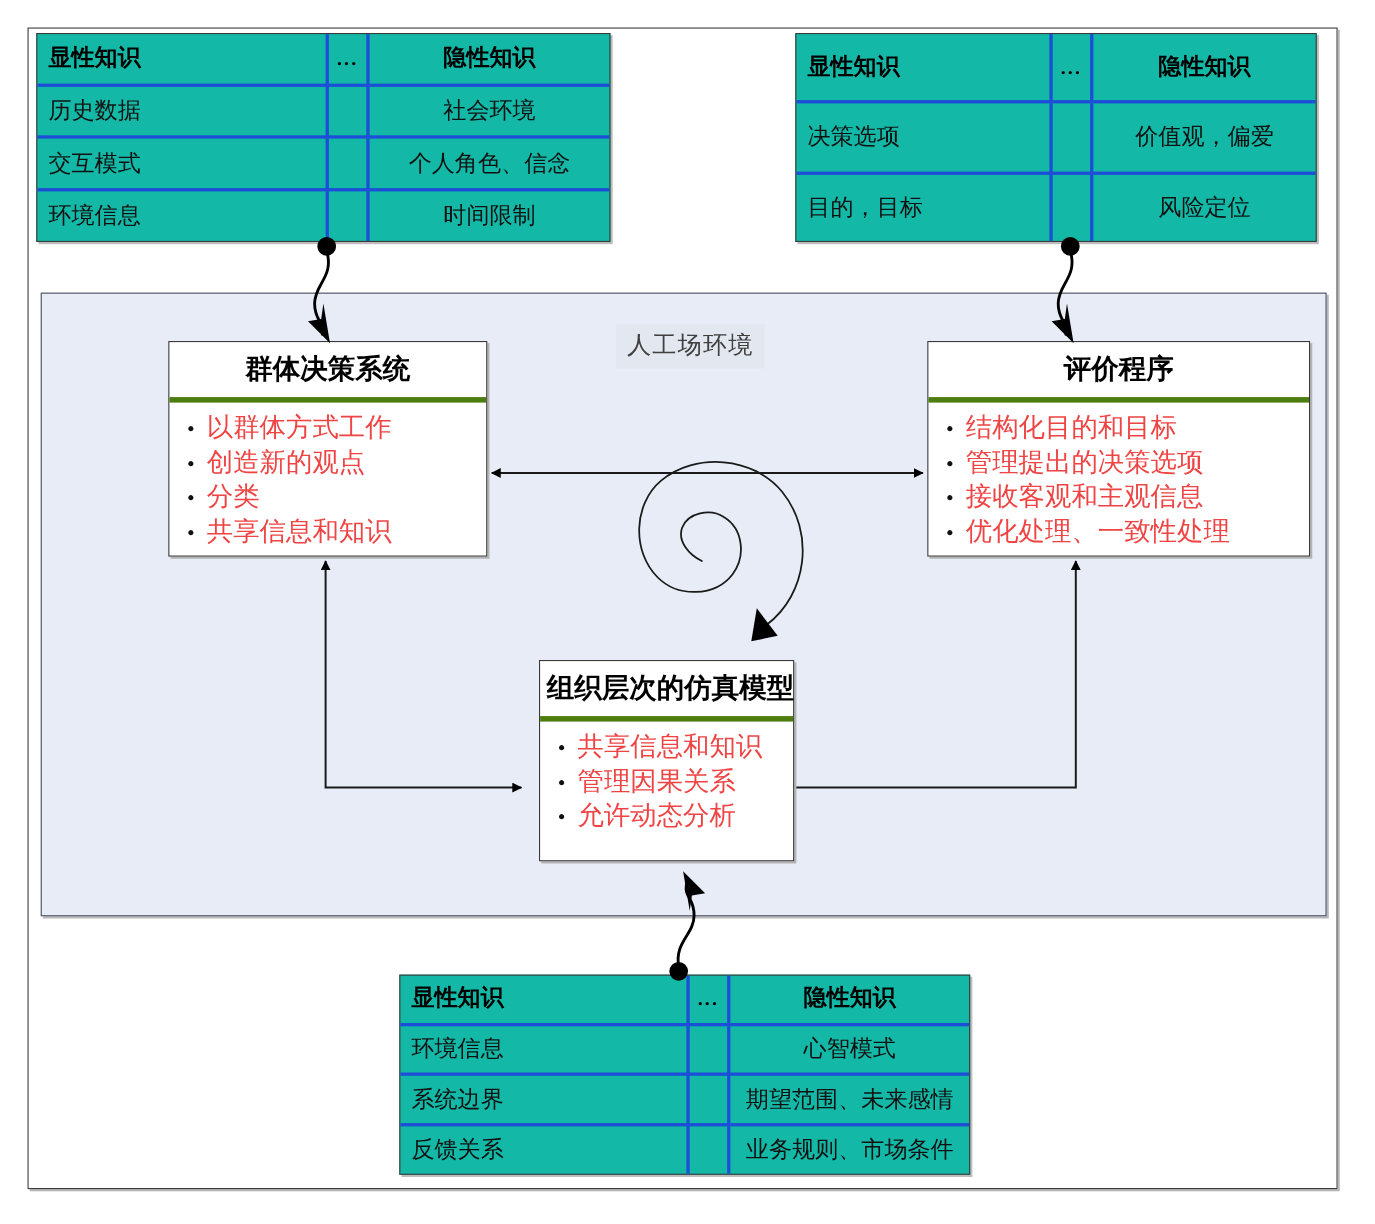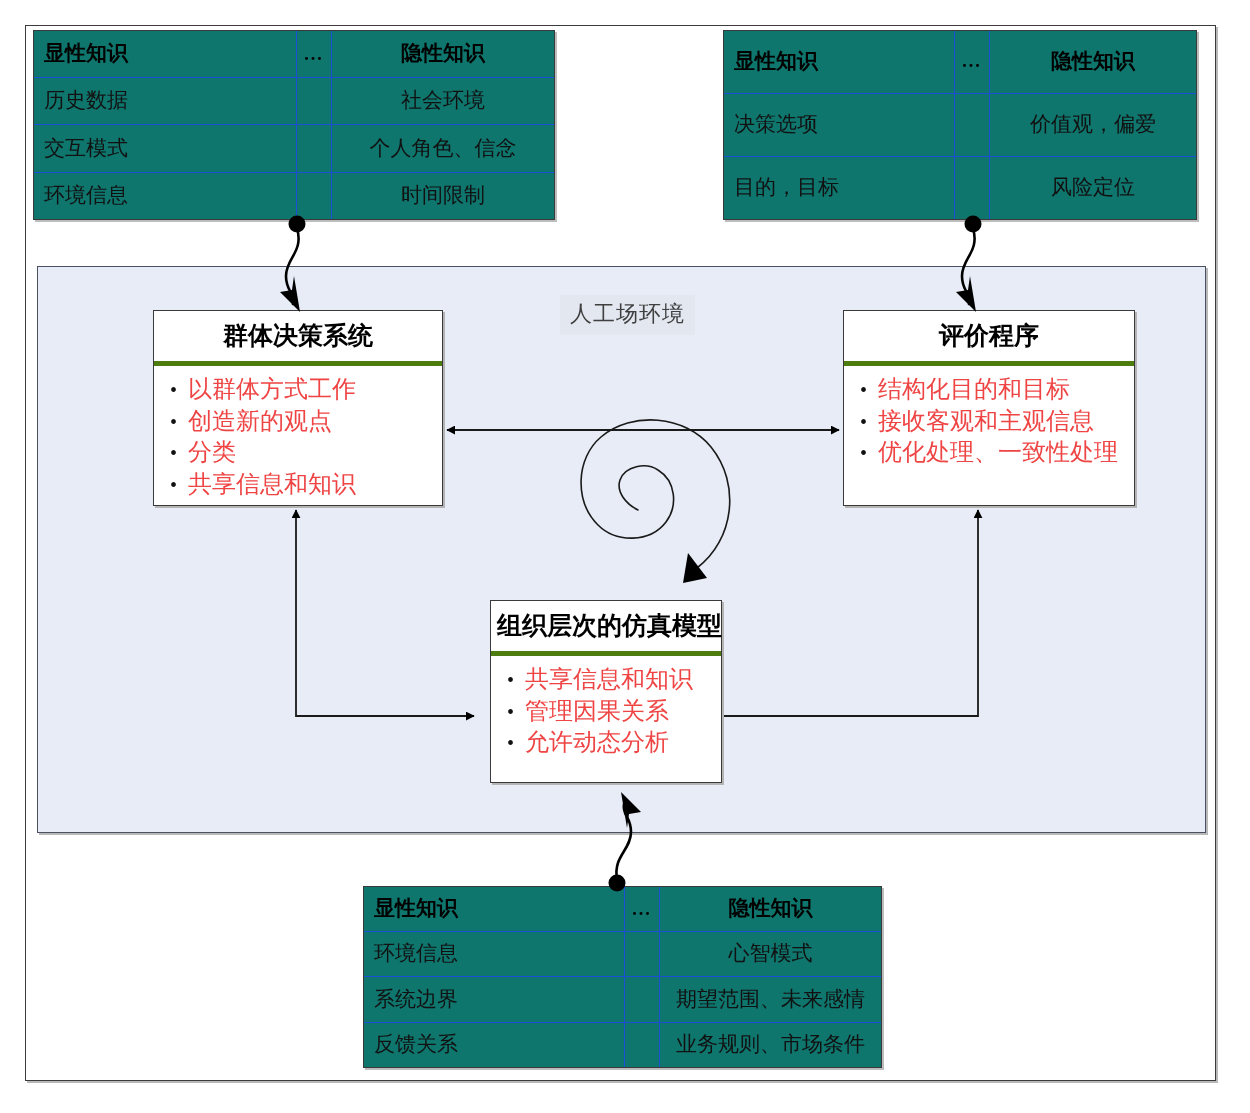--- a/index.html
+++ b/index.html
@@ -32,29 +32,29 @@
     position:absolute;left:560px;top:295px;
     padding:4px 10px 6px 10px;
     background:#e2e7f0;
     font-size:22px;color:#404040;white-space:nowrap;
     letter-spacing:1px;
   }
 
   
   .ktable{
     position:absolute;
-    background:#0f766e;
+    background:#14b8a6;
     border:1px solid #3a3a3a;
     box-sizing:border-box;
     box-shadow:2px 2px 0 0 #bdbdbd;
     border-collapse:collapse;
   }
   .ktable table{border-collapse:collapse;width:100%;height:100%;table-layout:fixed;}
   .ktable td{
-    border:1px solid #1d4ed8;
+    border:3px solid #1d4ed8;
     font-size:21px;
     padding:6px 10px 8px 10px;
     color:#111;
     vertical-align:middle;
     white-space:nowrap;
   }
   .ktable tr.hdr td{font-weight:bold;color:#000;}
   .ktable td.dots{
     width:34px;text-align:center;padding:0;
     font-size:18px;letter-spacing:2px;color:#222;
@@ -101,21 +101,21 @@
   }
   .cbox .cbox-body .bullet::before{
     content:"\2022";
     display:inline-block;
     width:18px;
     font-size:20px;
     color:#111;
   }
 
   #box-gdss{left:153px;top:310px;width:290px;height:196px;}
-  #box-eval{left:843px;top:310px;width:292px;height:196px;}
+  #box-eval{left:843px;top:310px;width:348px;height:196px;}
   #box-sim {left:490px;top:600px;width:232px;height:183px;}
 
   
   #wires{position:absolute;left:0;top:0;width:1250px;height:1113px;pointer-events:none;z-index:3;}
 </style>
 </head>
 <body>
 
 <div id="root">
 
@@ -242,20 +242,21 @@
       <div class="bullet">创造新的观点</div>
       <div class="bullet">分类</div>
       <div class="bullet">共享信息和知识</div>
     </div>
   </div>
 
   <div class="cbox" id="box-eval">
     <div class="cbox-title">评价程序</div>
     <div class="cbox-body">
       <div class="bullet">结构化目的和目标</div>
+      <div class="bullet">管理提出的决策选项</div>
       <div class="bullet">接收客观和主观信息</div>
       <div class="bullet">优化处理、一致性处理</div>
     </div>
   </div>
 
   <div class="cbox" id="box-sim">
     <div class="cbox-title">组织层次的仿真模型</div>
     <div class="cbox-body">
       <div class="bullet">共享信息和知识</div>
       <div class="bullet">管理因果关系</div>

